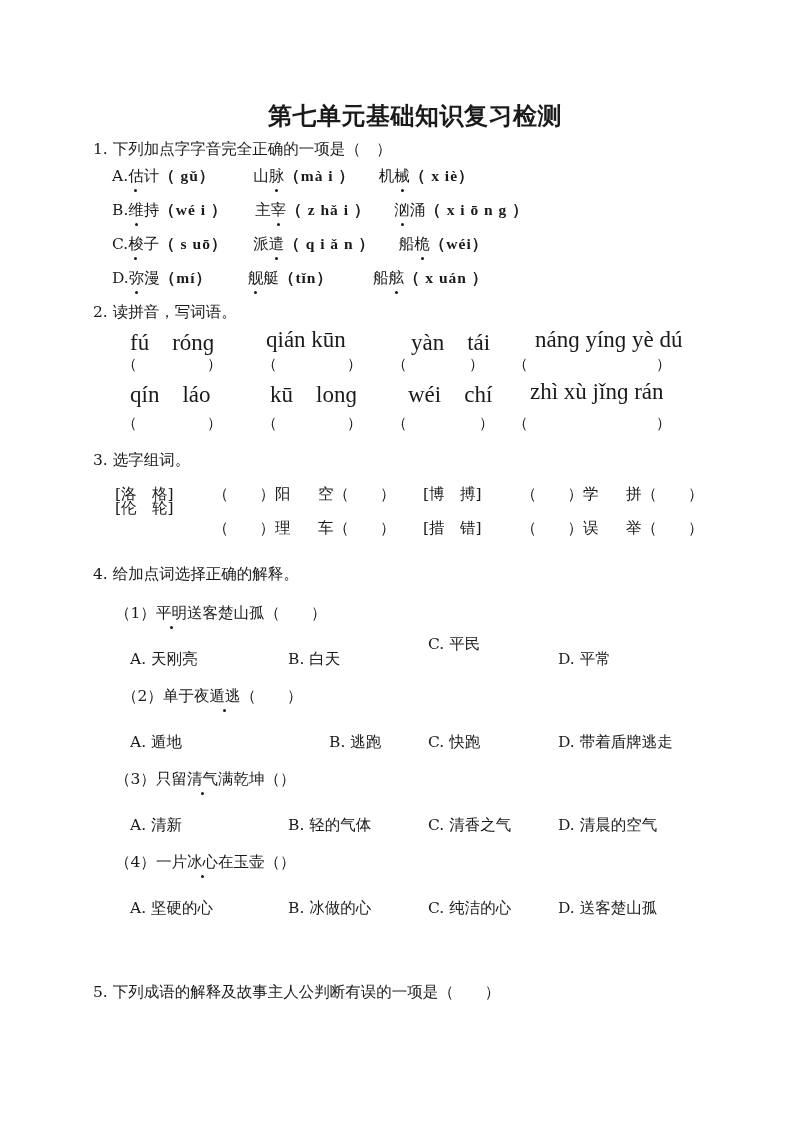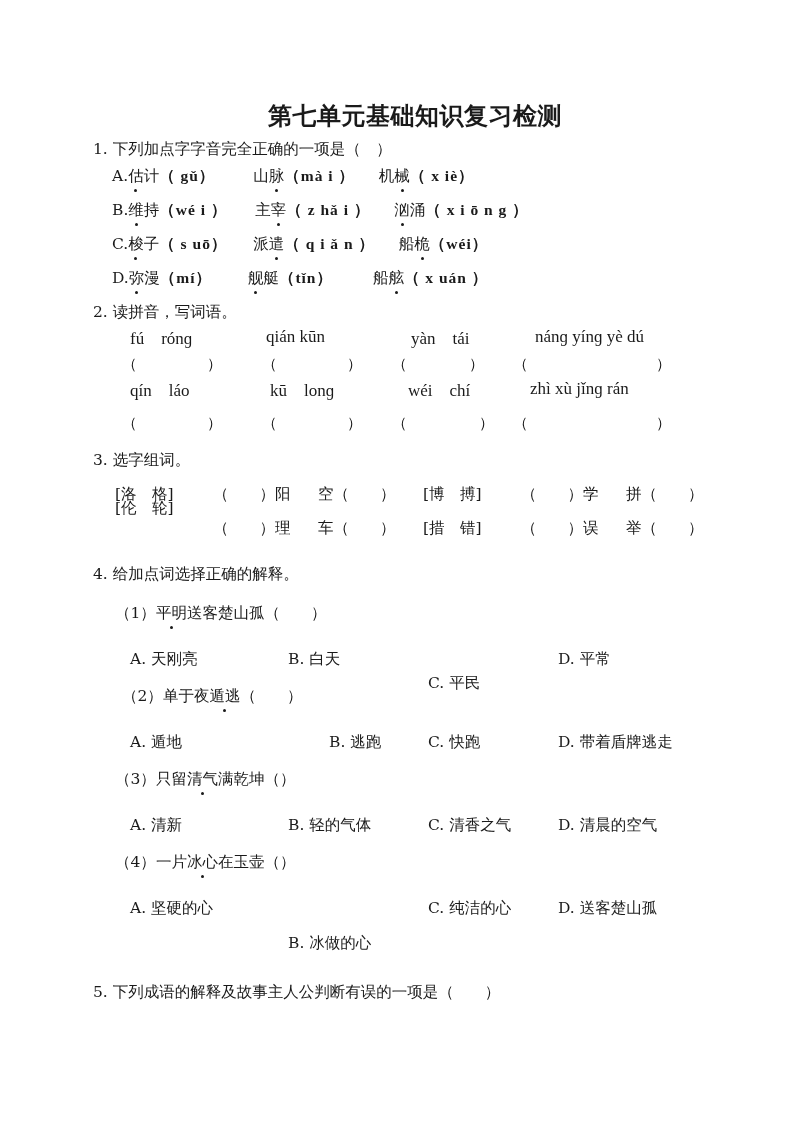--- a/index.html
+++ b/index.html
@@ -3,21 +3,21 @@
 <meta charset="utf-8">
 <style>
   html, body { margin: 0; padding: 0; background: #ffffff; }
   body { width: 793px; height: 1122px; position: relative; overflow: hidden;
          font-family: "DejaVu Serif", "Liberation Serif", serif; color: #1a1a1a; }
   .abs { position: absolute; white-space: nowrap; }
   .title { left: 268px; top: 100px; font-size: 24px; font-weight: bold;
            font-family: "DejaVu Sans", "Liberation Sans", sans-serif; letter-spacing: 0.5px; }
   .q { font-size: 15.5px; }
   .opt { font-size: 15.5px; }
-  .py { font-size: 17px; font-family: "Liberation Serif", "DejaVu Serif", serif; }
+  .py { font-size: 23px; font-family: "Liberation Serif", "DejaVu Serif", serif; }
   .paren { font-size: 15px; }
   .dot { position: relative; display: inline-block; }
   .dot::after { content: ""; position: absolute; left: 50%; bottom: -5px; width: 3px; height: 3px;
                 margin-left: -1.5px; background: #1a1a1a; border-radius: 50%; }
   .pin { font-family: "Liberation Serif", "DejaVu Serif", serif; font-weight: bold; letter-spacing: 1px; }
 </style>
 </head>
 <body>
 
 <div class="abs title">第七单元基础知识复习检测</div>
@@ -94,21 +94,21 @@
 <div class="abs opt" style="left:521px; top:518px;">（　　）误</div>
 <div class="abs opt" style="left:626px; top:518px;">举（　　）</div>
 
 <div class="abs q" style="left:93px; top:564px;">4. 给加点词选择正确的解释。</div>
 
 <div class="abs opt" style="left:115px; top:603px;">
   <span>（1）</span><span></span><span class="dot">平明</span><span>送客楚山孤（　　）</span>
 </div>
 <div class="abs opt" style="left:130px; top:649px;">A. 天刚亮</div>
 <div class="abs opt" style="left:288px; top:649px;">B. 白天</div>
-<div class="abs opt" style="left:428px; top:673px;">C. 平民</div>
+<div class="abs opt" style="left:428px; top:634px;">C. 平民</div>
 <div class="abs opt" style="left:558px; top:649px;">D. 平常</div>
 
 <div class="abs opt" style="left:122px; top:686px;">
   <span>（2）</span><span>单于夜</span><span class="dot">遁逃</span><span>（　　）</span>
 </div>
 <div class="abs opt" style="left:130px; top:732px;">A. 遁地</div>
 <div class="abs opt" style="left:288px; top:732px;margin-left:41px;">B. 逃跑</div>
 <div class="abs opt" style="left:428px; top:732px;">C. 快跑</div>
 <div class="abs opt" style="left:558px; top:732px;">D. 带着盾牌逃走</div>
 
@@ -117,17 +117,17 @@
 </div>
 <div class="abs opt" style="left:130px; top:815px;text-align:right;">A. 清新</div>
 <div class="abs opt" style="left:288px; top:815px;">B. 轻的气体</div>
 <div class="abs opt" style="left:428px; top:815px;">C. 清香之气</div>
 <div class="abs opt" style="left:558px; top:815px;">D. 清晨的空气</div>
 
 <div class="abs opt" style="left:115px; top:852px;">
   <span>（4）</span><span>一片</span><span class="dot">冰心</span><span>在玉壶（）</span>
 </div>
 <div class="abs opt" style="left:130px; top:898px;">A. 坚硬的心</div>
-<div class="abs opt" style="left:288px; top:898px;margin-top:35px;">B. 冰做的心</div>
+<div class="abs opt" style="left:288px; top:898px;">B. 冰做的心</div>
 <div class="abs opt" style="left:428px; top:898px;text-align:center;">C. 纯洁的心</div>
 <div class="abs opt" style="left:558px; top:898px;">D. 送客楚山孤</div>
 
 <div class="abs q" style="left:93px; top:982px;">5. 下列成语的解释及故事主人公判断有误的一项是（　　）</div>
 
 </body></html>

